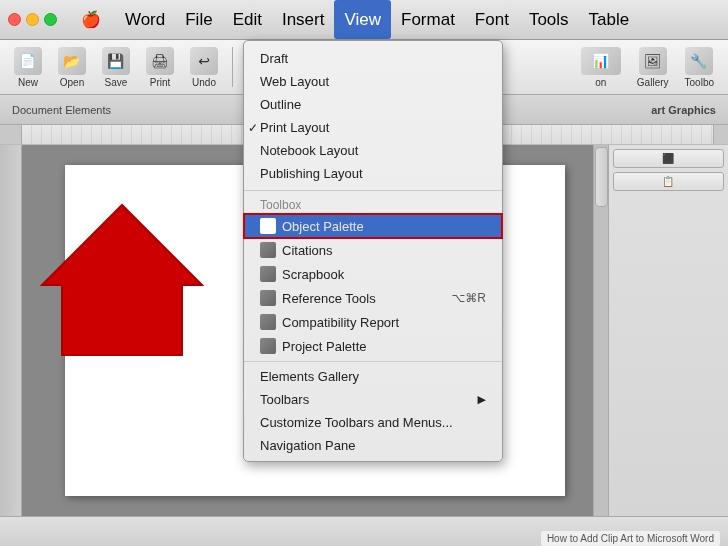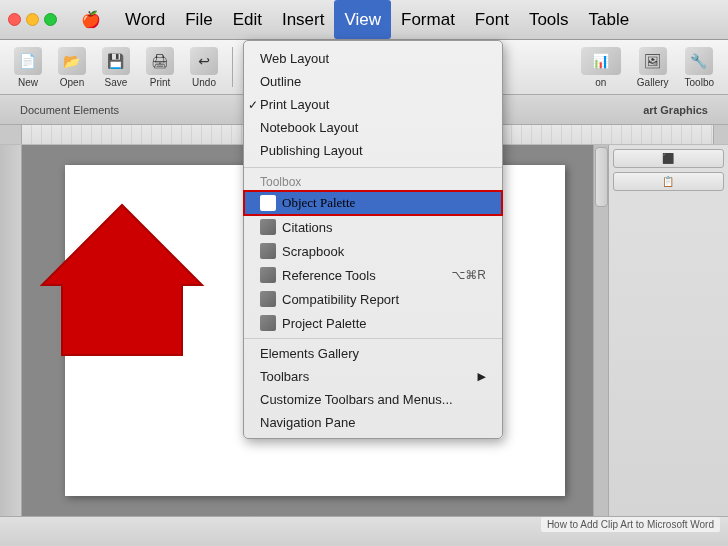--- a/index.html
+++ b/index.html
@@ -107,21 +107,21 @@
     }
 
     
     .elements-bar {
       width: 100%;
       height: 30px;
       background: linear-gradient(to bottom, #d8d8d8, #c8c8c8);
       border-bottom: 1px solid #aaa;
       display: flex;
       align-items: center;
-      padding: 0 20px;
+      padding: 0 12px;
       font-size: 12px;
       gap: 12px;
     }
 
     
     .ruler-area {
       width: 100%;
       height: 20px;
       background: linear-gradient(to bottom, #e8e8e8, #ddd);
       border-bottom: 1px solid #bbb;
@@ -230,22 +230,21 @@
       align-items: center;
       padding: 4px 16px;
       font-size: 13px;
       color: #222;
       cursor: pointer;
       position: relative;
       white-space: nowrap;
     }
     .menu-row.highlighted {
       background: #3d6cc7;
-      color: #000000;
-      font-family: Liberation Serif, serif;
+      color: #e5e5e5;
     }
     .menu-row.highlighted .menu-row-icon { filter: brightness(10); }
     .menu-row .checkmark {
       position: absolute;
       left: 4px;
       font-size: 12px;
     }
     .menu-row .shortcut {
       margin-left: auto;
       font-size: 12px;
@@ -280,21 +279,21 @@
 
     
     .bottom-bar {
       position: absolute;
       bottom: 0;
       width: 100%;
       height: 30px;
       background: linear-gradient(to bottom, #e0e0e0, #d0d0d0);
       border-top: 1px solid #aaa;
       display: flex;
-      align-items: flex-start;
+      align-items: flex-end;
       padding: 0 8px;
       font-size: 11px;
       color: #333;
     }
     .bottom-bar .wiki-label {
       margin-left: auto;
       font-size: 10px;
       color: #555;
       background: #f0f0f0;
       padding: 2px 6px;
@@ -421,20 +420,23 @@
   <div class="right-panel">
     <div class="right-panel-btn">⬛</div>
     <div class="right-panel-btn">📋</div>
   </div>
 </div>
 
 <div class="dropdown-menu">
 
   <div class="menu-section">
     <div class="menu-row">
+      <span>Draft</span>
+    </div>
+    <div class="menu-row">
       <span>Web Layout</span>
     </div>
     <div class="menu-row">
       <span>Outline</span>
     </div>
     <div class="menu-row">
       <span class="checkmark">✓</span>
       <span>Print Layout</span>
     </div>
     <div class="menu-row">

